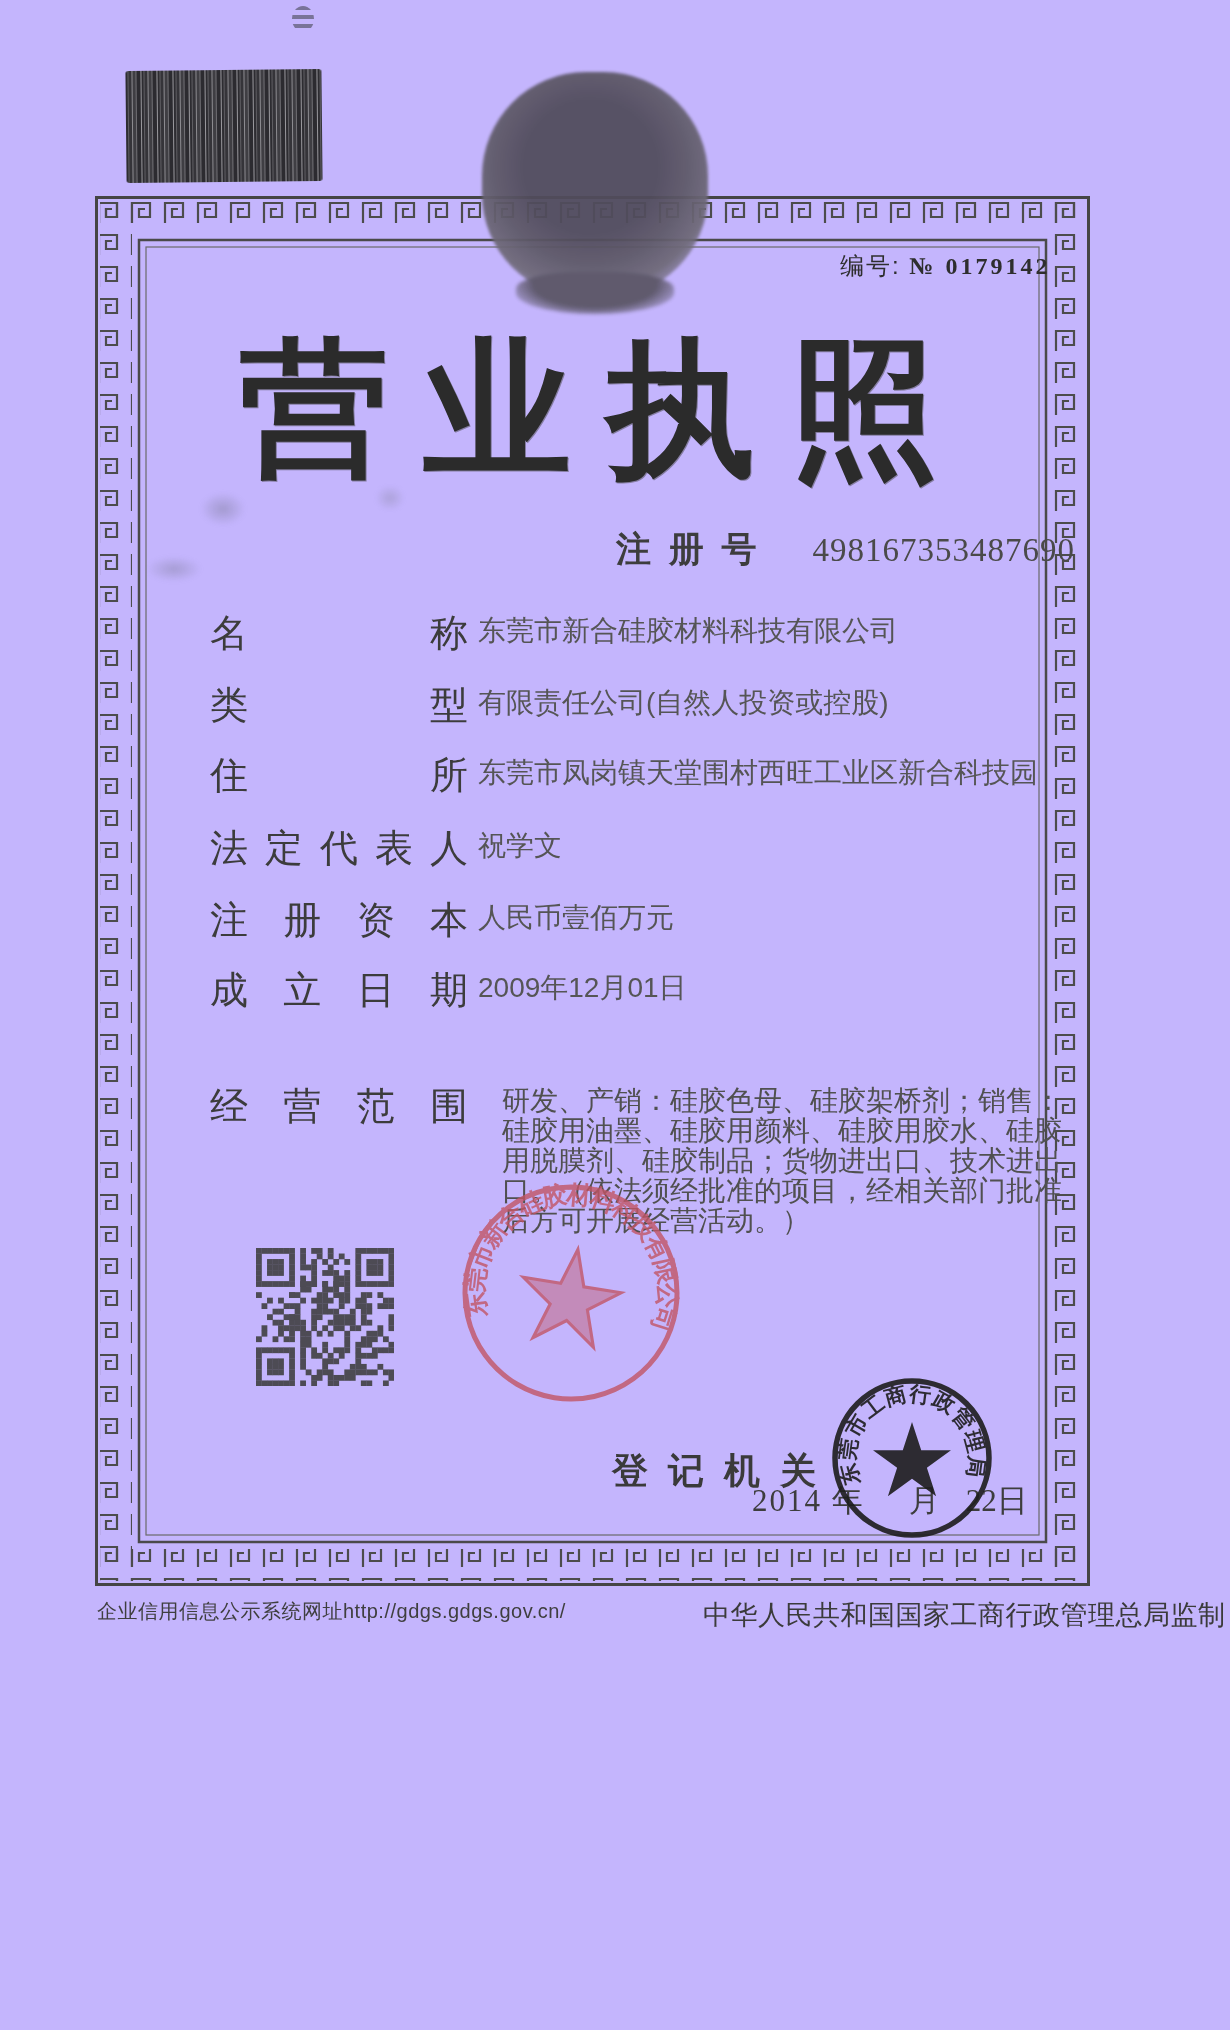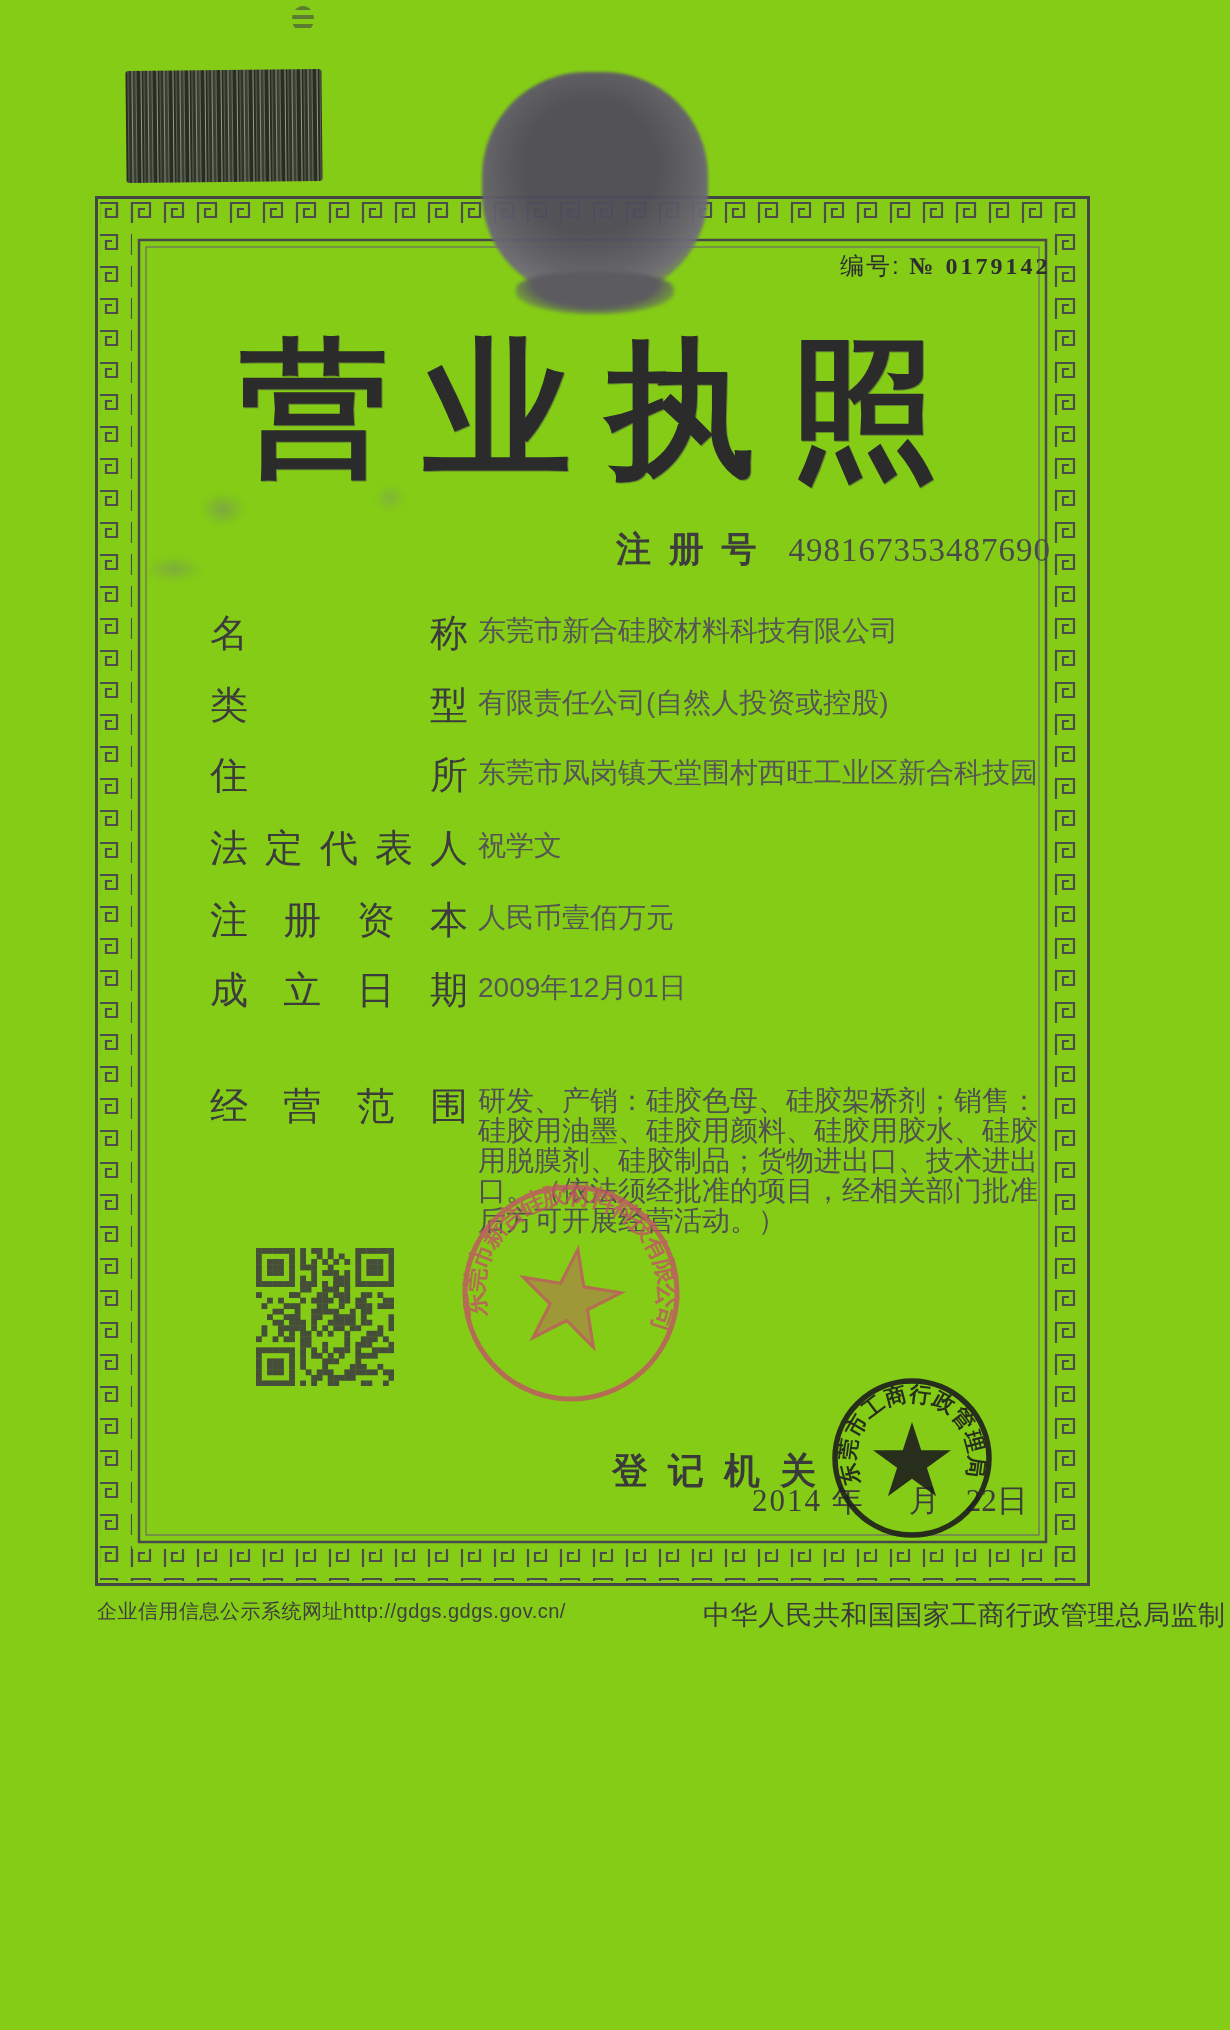--- a/index.html
+++ b/index.html
@@ -1,17 +1,17 @@
 <!DOCTYPE html>
 <html><head>
 <meta charset="utf-8">
 <style>
   html,body{margin:0;padding:0;background:#ffffff;}
   body{font-family:"Liberation Sans", sans-serif;}
-  .page{position:relative;width:1230px;height:2030px;background:#84cc16;overflow:hidden;}
+  .page{position:relative;width:1230px;height:2030px;background:#c4b5fd;overflow:hidden;}
 
   
   .barcode{position:absolute;left:126px;top:70px;width:196px;height:112px;
     background:
       repeating-linear-gradient(90deg,#1a1a1a 0 2px,#555 2px 3px,#242424 3px 6px,#8a8a8a 6px 7px,#2e2e2e 7px 10px,#6a6a6a 10px 11px,#191919 11px 15px,#999 15px 16px);
     filter:blur(.4px) contrast(.92);transform:rotate(-.6deg);border-radius:3px;opacity:.93;}
   .emblem{position:absolute;left:482px;top:72px;width:226px;height:226px;border-radius:46%;
     background:radial-gradient(circle at 48% 42%, #514c5c 0 38%, #5e5968 55%, #6f6a79 70%, rgba(110,105,120,.25) 86%, transparent 100%);
     filter:blur(1.6px);opacity:.94;z-index:3;}
   .emblem:after{content:"";position:absolute;left:34px;bottom:-16px;width:158px;height:42px;border-radius:40% 40% 50% 50%;
@@ -24,29 +24,29 @@
 
   
   .frame{position:absolute;left:95px;top:196px;z-index:1;}
 
   
   .serial{position:absolute;left:840px;top:250px;font-size:24px;letter-spacing:2px;color:#2e2e2e;z-index:4;}
   .serial .no{font-family:"Liberation Serif", serif;font-weight:700;letter-spacing:3px;}
   .title{position:absolute;left:240px;top:328px;width:700px;font-size:148px;font-weight:900;color:#2b2b2b;
     text-align:justify;text-align-last:justify;line-height:1.1;letter-spacing:2px;
     text-shadow:1px 1px 0 rgba(70,70,70,.5);}
-  .regline{position:absolute;left:616px;top:526px;display:flex;align-items:baseline;color:#3d3d3d;z-index:4;}
+  .regline{position:absolute;left:616px;top:526px;display:flex;align-items:baseline;color:#3d3d3d;z-index:4;gap:24px;}
   .regline .lbl{font-size:35px;font-weight:600;letter-spacing:4px;}
   .regline .val{font-family:"Liberation Serif", serif;font-size:33px;margin-left:28px;color:#4a4a4a;letter-spacing:1px;}
 
   .row{position:absolute;left:210px;display:flex;align-items:flex-end;z-index:4;}
   .row .flabel{width:258px;font-size:38px;font-weight:400;color:#3c3c3c;
     text-align:justify;text-align-last:justify;line-height:1.1;flex:none;}
   .row .fvalue{margin-left:10px;padding-bottom:5px;font-size:28px;color:#555;white-space:nowrap;}
-  .row.scope{align-items:flex-start;}
+  .row.scope{align-items:flex-start;gap:24px;}
   .row.scope .fvalue{width:585px;font-size:28px;line-height:30px;white-space:normal;margin-top:0;color:#505050;}
 
   .registrar{position:absolute;left:612px;top:1430px;font-size:36px;font-weight:600;letter-spacing:5px;color:#3a3a3a;z-index:4;margin-top:17px;}
   .dateline{position:absolute;left:752px;top:1480px;display:flex;align-items:baseline;font-size:31px;color:#3d3d3d;z-index:4;}
   .dateline .y{font-family:"Liberation Serif", serif;letter-spacing:2px;}
   .dateline .m{margin-left:44px;}
   .dateline .d{margin-left:26px;font-family:"Liberation Serif", serif;}
 
   .footer-left{position:absolute;left:97px;top:1598px;font-size:20px;color:#3f3f3f;letter-spacing:.5px;z-index:4;}
   .footer-right{position:absolute;left:703px;top:1597px;font-size:27px;color:#3b3b3b;letter-spacing:.5px;z-index:4;}

